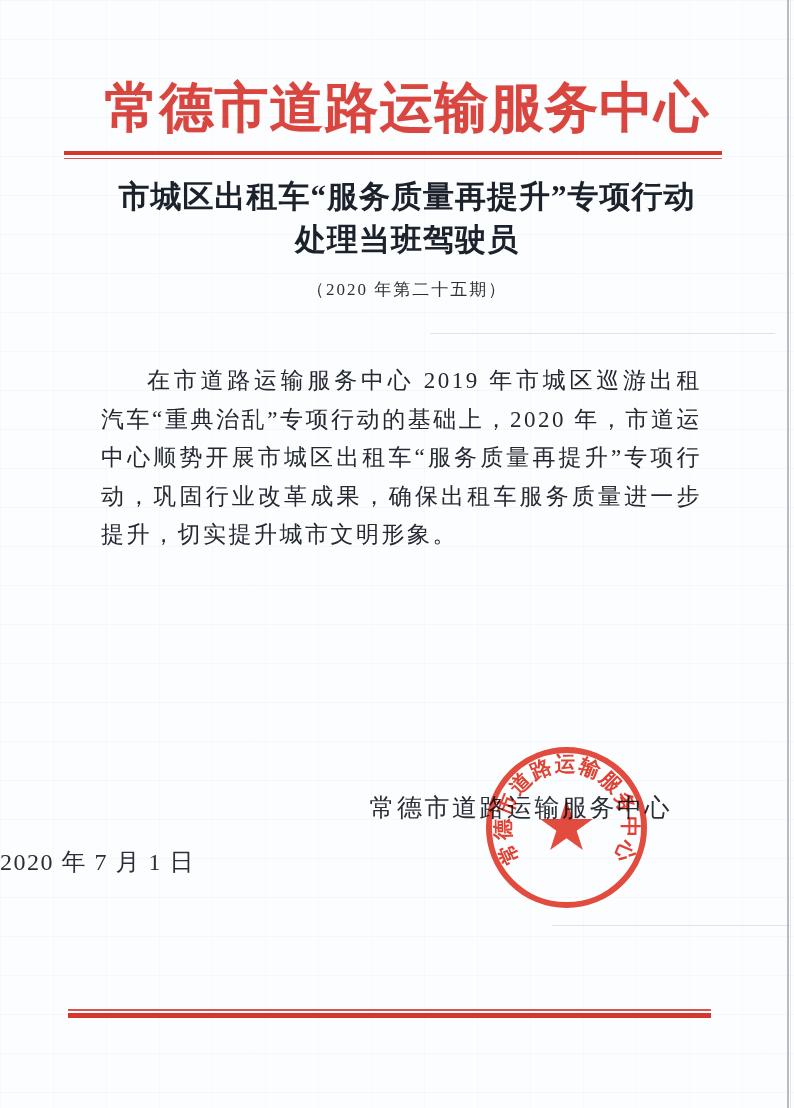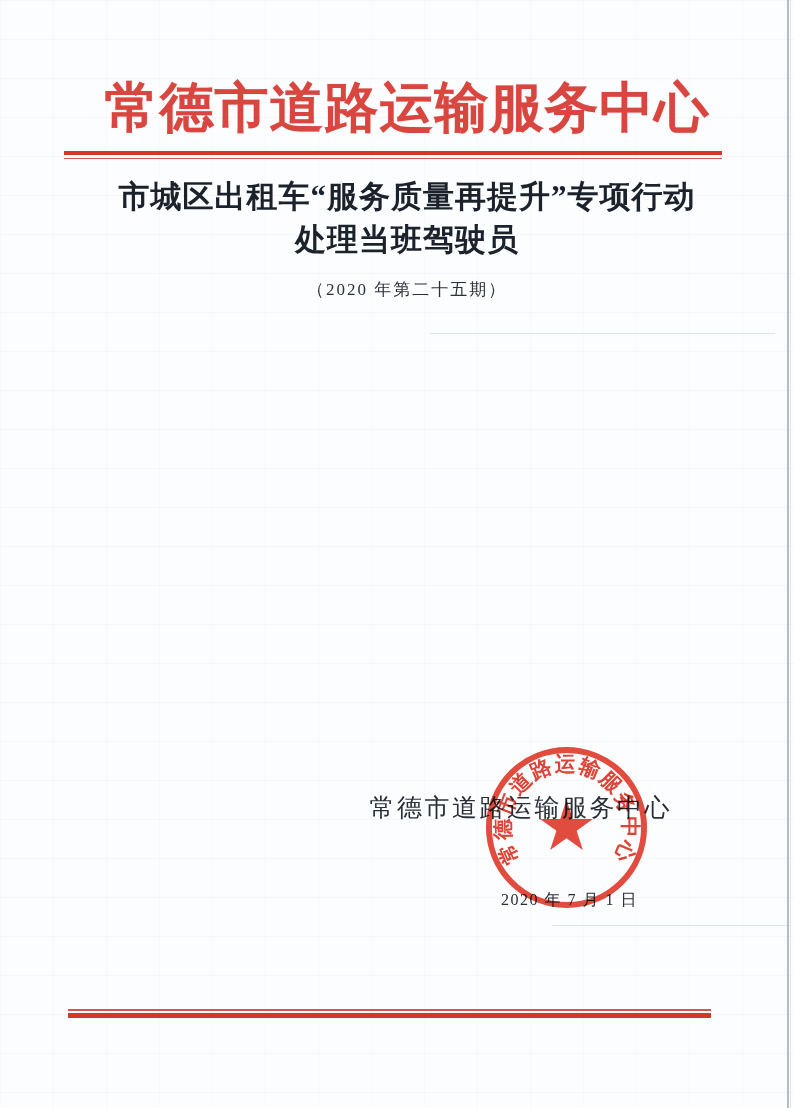--- a/index.html
+++ b/index.html
@@ -69,23 +69,23 @@
   .body-text p{margin:0;text-indent:2em;}
   .body-text p + p{margin-top:14px;}
 
   
   .sign-org{
     position:absolute;top:791px;left:0;width:672px;
     text-align:right;
     font-size:25px;color:#2a2f37;letter-spacing:2.5px;
   }
   .sign-date{
-    position:absolute;top:890px;left:0;width:638px;
-    text-align:right;
-    font-size:16px;color:#2a2f37;letter-spacing:1.5px;
+    position:absolute;top:846px;left:0;width:638px;
+    text-align:left;
+    font-size:24px;color:#2a2f37;letter-spacing:1.5px;
   }
 
   
   .seal{
     position:absolute;left:483px;top:744px;width:167px;height:167px;
     mix-blend-mode:multiply;
     opacity:.93;
   }
   .seal svg{width:100%;height:100%;}
   .seal .ring-text{
@@ -115,20 +115,21 @@
   </div>
 
   <div class="doc-title">
     <div>市城区出租车“服务质量再提升”专项行动</div>
     <div>处理当班驾驶员</div>
   </div>
 
   <div class="issue">（2020 年第二十五期）</div>
 
   <div class="body-text">
+    <p>在市道路运输服务中心 2019 年市城区巡游出租汽车“重典治乱”专项行动的基础上，2020 年，市道运中心顺势开展市城区出租车“服务质量再提升”专项行动，巩固行业改革成果，确保出租车服务质量进一步提升，切实提升城市文明形象。</p>
   </div>
 
   <div class="sign-org">常德市道路运输服务中心</div>
 
   <div class="sign-date">2020 年 7 月 1 日</div>
 
   <div class="seal">
     <svg viewBox="-84 -84 168 168" xmlns="http://www.w3.org/2000/svg">
       <circle cx="0" cy="0" r="78" fill="none" stroke="#e03425" stroke-width="6" stroke-opacity="0.95"></circle>
       <path d="M0,-28 L6.29,-8.66 L26.63,-8.65 L10.18,3.31 L16.46,22.65 L0,10.7 L-16.46,22.65 L-10.18,3.31 L-26.63,-8.65 L-6.29,-8.66 Z" fill="#e03425" fill-opacity="0.95"></path>

